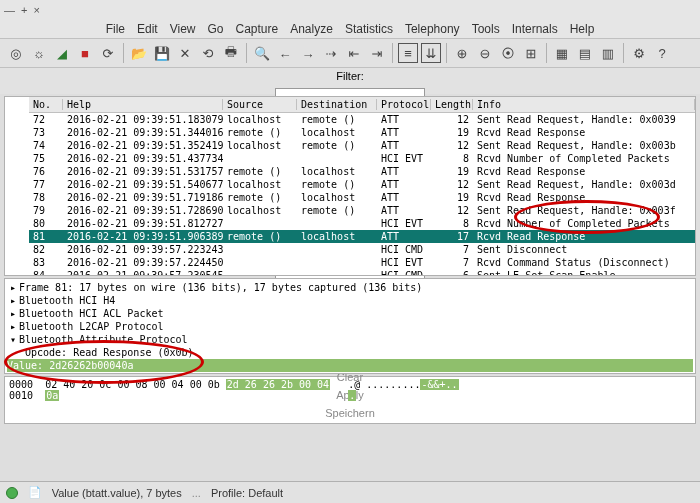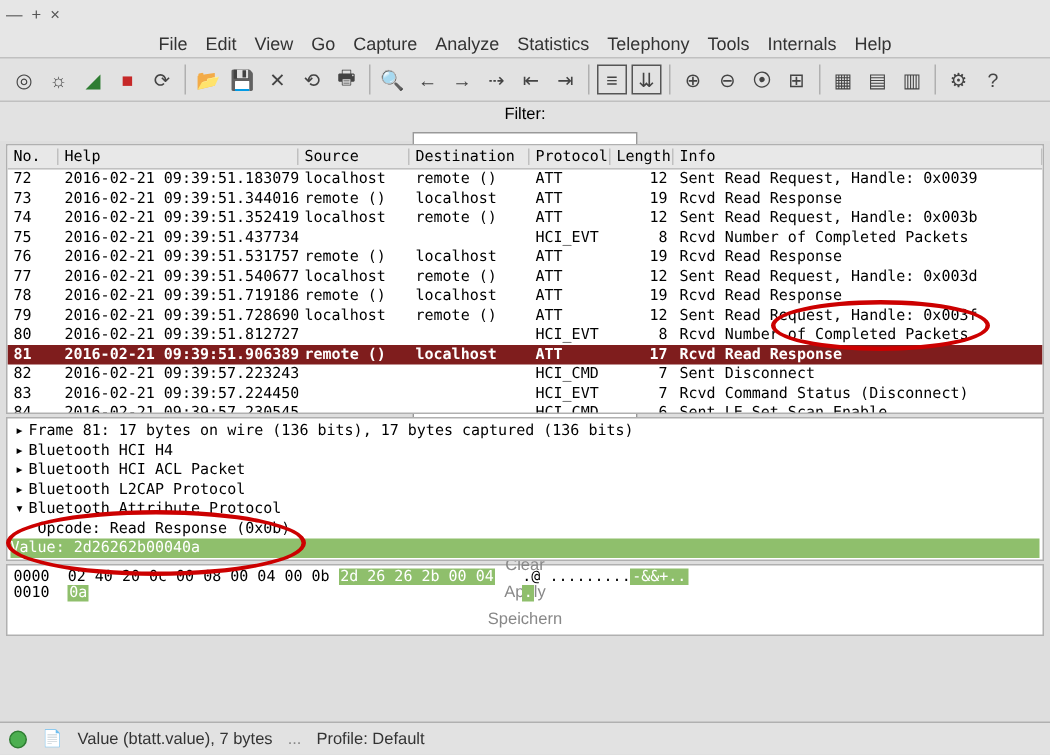--- a/index.html
+++ b/index.html
@@ -9,26 +9,26 @@
   .titlebar .wincontrols { display: flex; gap: 6px; font-size: 11px; color: #555; }
   .menubar { height: 18px; background: #e6e6e6; display: flex; align-items: center; gap: 2px; padding: 0 6px; font-size: 12px; color: #333; justify-content: center; }
   .menubar span { padding: 1px 5px; }
   .toolbar { height: 30px; background: #e2e2e2; display: flex; align-items: center; gap: 3px; padding: 2px 6px; border-top: 1px solid #c0c0c0; border-bottom: 1px solid #c0c0c0; }
   .tb-btn { width: 20px; height: 20px; display: inline-flex; align-items: center; justify-content: center; font-size: 13px; color: #444; }
   .tb-sep { width: 1px; height: 20px; background: #b0b0b0; margin: 0 2px; }
   .filterbar { height: 26px; background: #e2e2e2; display: flex; align-items: center; gap: 6px; padding: 2px 6px; font-size: 11px; flex-direction: column; }
   .filterbar input { flex: 0 0 240px; height: 18px; border: 1px solid #999; background: #fff; font-size: 11px; padding: 0 3px; }
   .filterbar .link { color: #2a6496; cursor: pointer; }
   .filterbar .grey { color: #888; }
-  .packets { background: #fff; border: 1px solid #b0b0b0; margin: 2px 4px 0 4px; height: 180px; overflow: hidden; font-family: "DejaVu Sans Mono", monospace; font-size: 10px; position: relative; }
+  .packets { background: #fff; border: 1px solid #b0b0b0; margin: 2px 4px 0 4px; height: 180px; overflow: hidden; font-family: "DejaVu Sans Mono", monospace; font-size: 10px; position: relative; padding-left: 24px; }
   .phead { display: flex; background: #e8e8e8; border-bottom: 1px solid #c0c0c0; height: 16px; align-items: center; }
   .pcol { padding: 0 4px; border-right: 1px solid #c0c0c0; overflow: hidden; white-space: nowrap; }
   .c-no { width: 34px; } .c-time { width: 160px; } .c-src { width: 74px; } .c-dst { width: 80px; } .c-proto { width: 54px; } .c-len { width: 42px; text-align: right; } .c-info { flex: 1; }
   .prow { display: flex; height: 13px; align-items: center; white-space: nowrap; }
-  .prow.sel { background: #7f1d1d; color: #fff; font-weight: bold; }
+  .prow.sel { background: #0f766e; color: #fff; }
   .pcell { padding: 0 4px; overflow: hidden; }
   .details { background: #fff; border: 1px solid #b0b0b0; margin: 2px 4px 0 4px; height: 96px; overflow: hidden; font-family: "DejaVu Sans Mono", monospace; font-size: 10px; position: relative; padding: 2px; }
   .details .row { height: 13px; display: flex; align-items: center; }
   .details .arrow { width: 12px; display: inline-block; text-align: center; }
   .details .sel { background: #8fbf6c; color: #fff; }
   .hex { background: #fff; border: 1px solid #b0b0b0; margin: 2px 4px 0 4px; height: 48px; font-family: "DejaVu Sans Mono", monospace; font-size: 10px; padding: 2px 4px; }
   .hex .highlight { background: #8fbf6c; color: #fff; padding: 0 1px; }
   .status { position: absolute; bottom: 0; left: 0; right: 0; height: 22px; background: #e2e2e2; border-top: 1px solid #b0b0b0; display: flex; align-items: center; gap: 10px; padding: 0 6px; font-size: 11px; color: #333; }
   .status .led { width: 12px; height: 12px; border-radius: 50%; background: #4caf50; border: 1px solid #2e7d32; }
   .status .sep { color: #888; }

